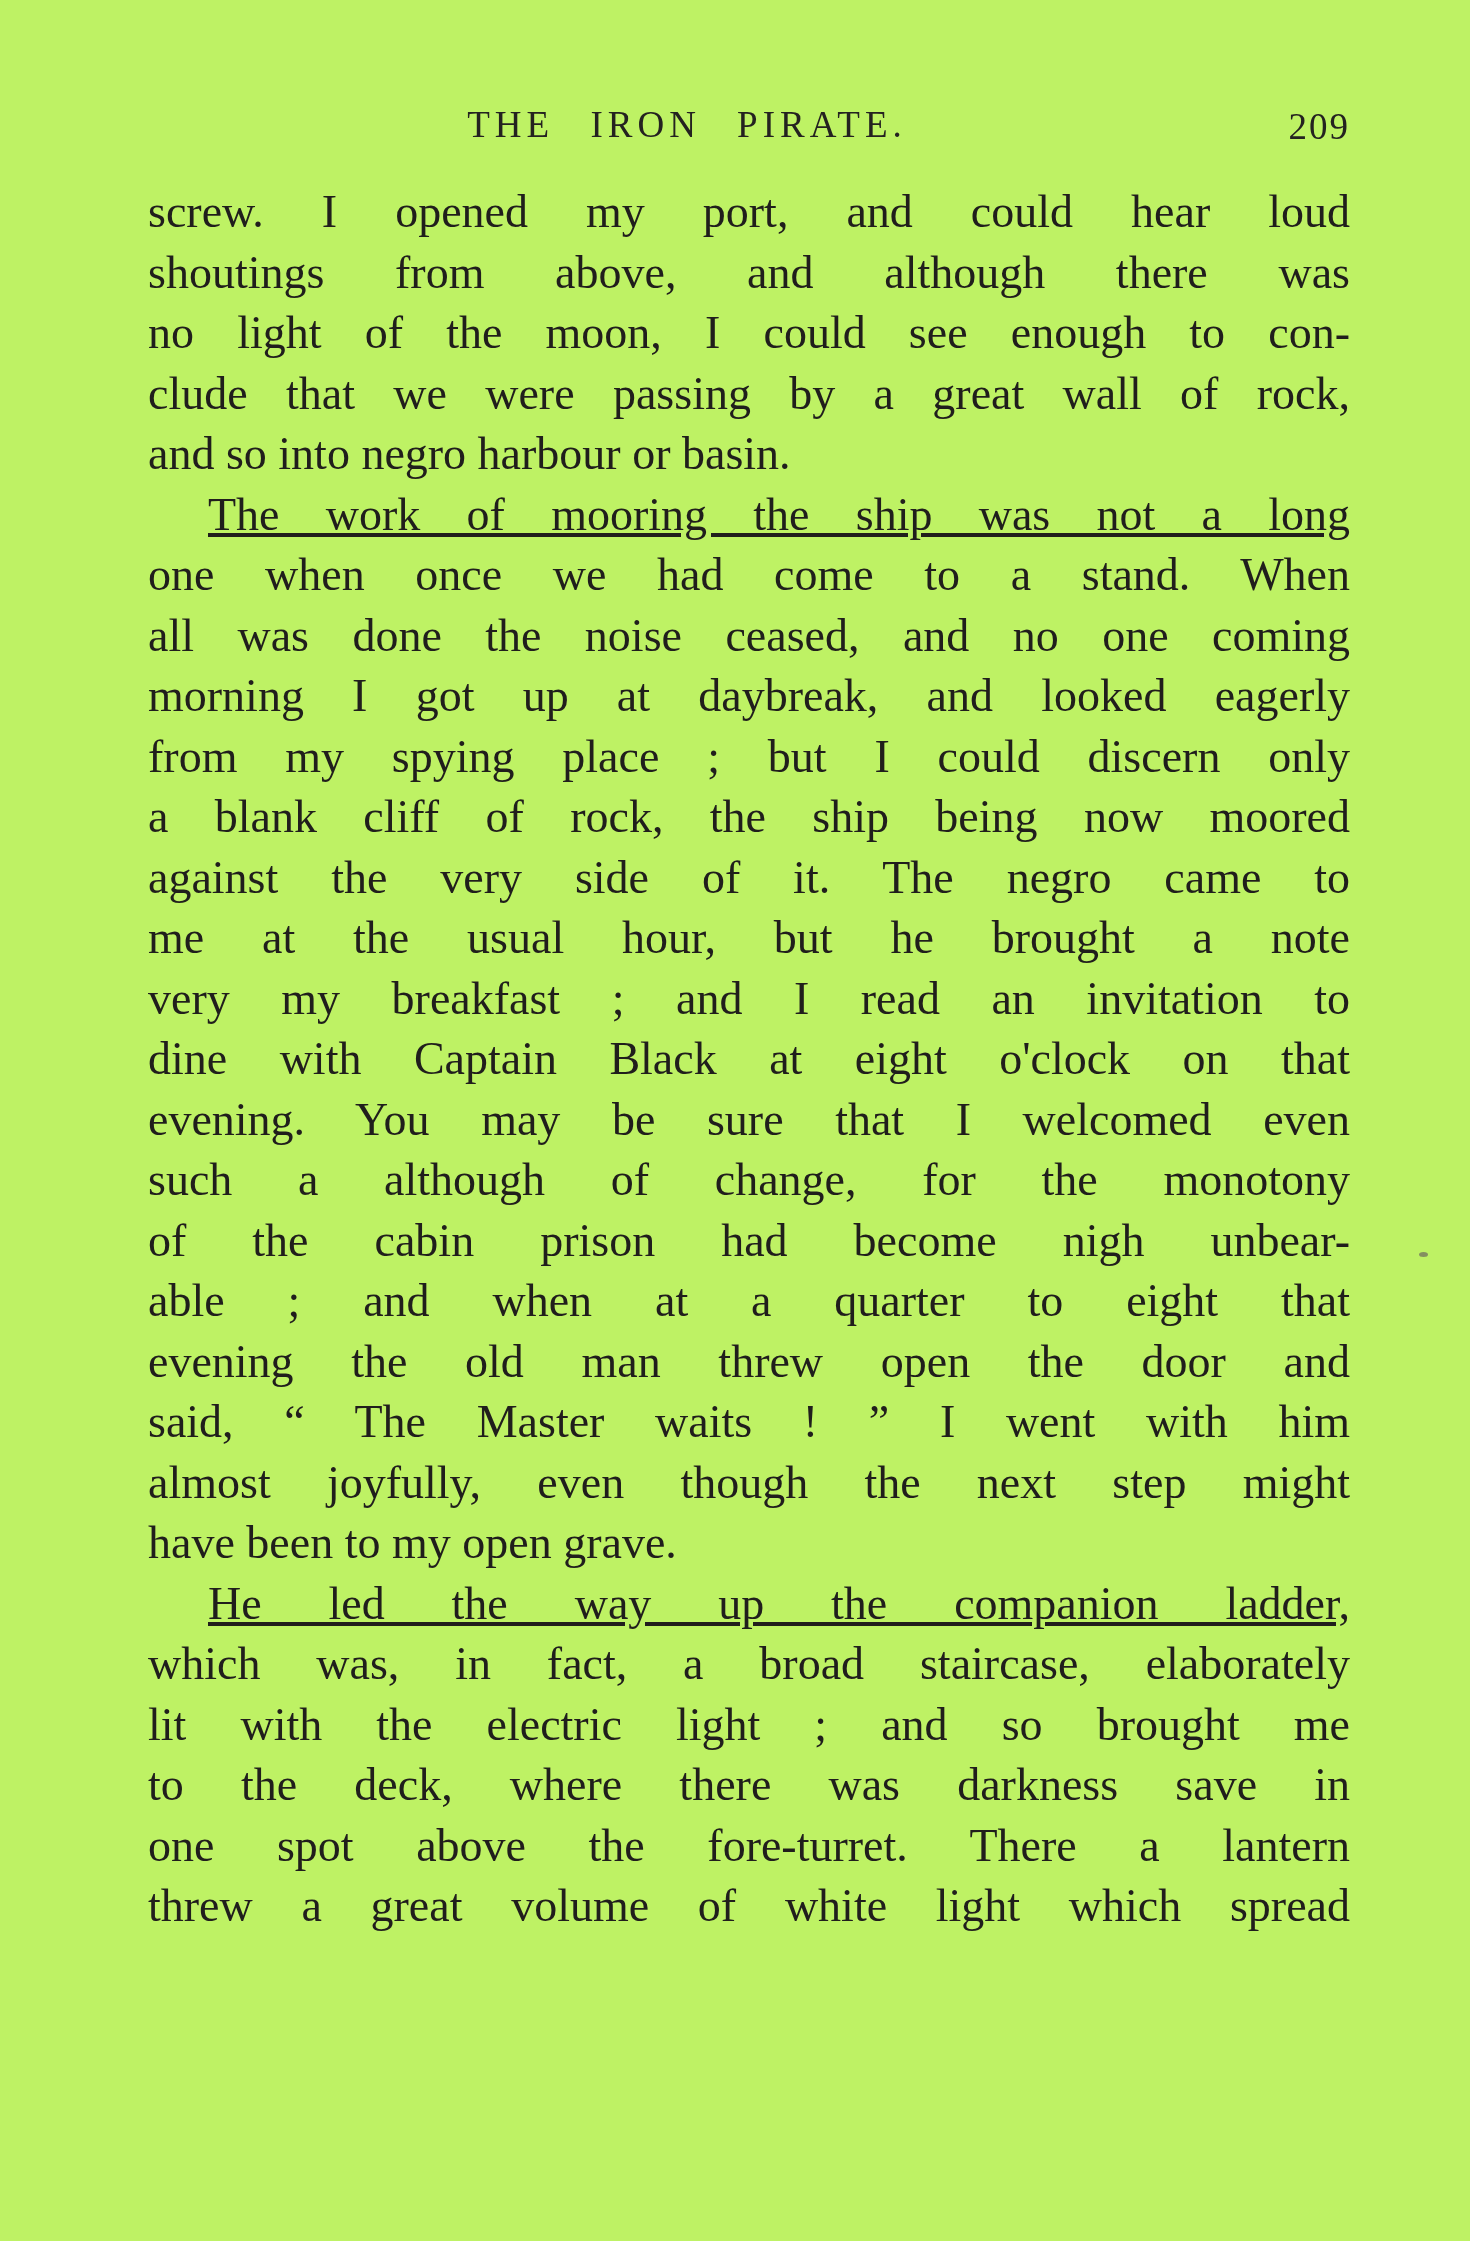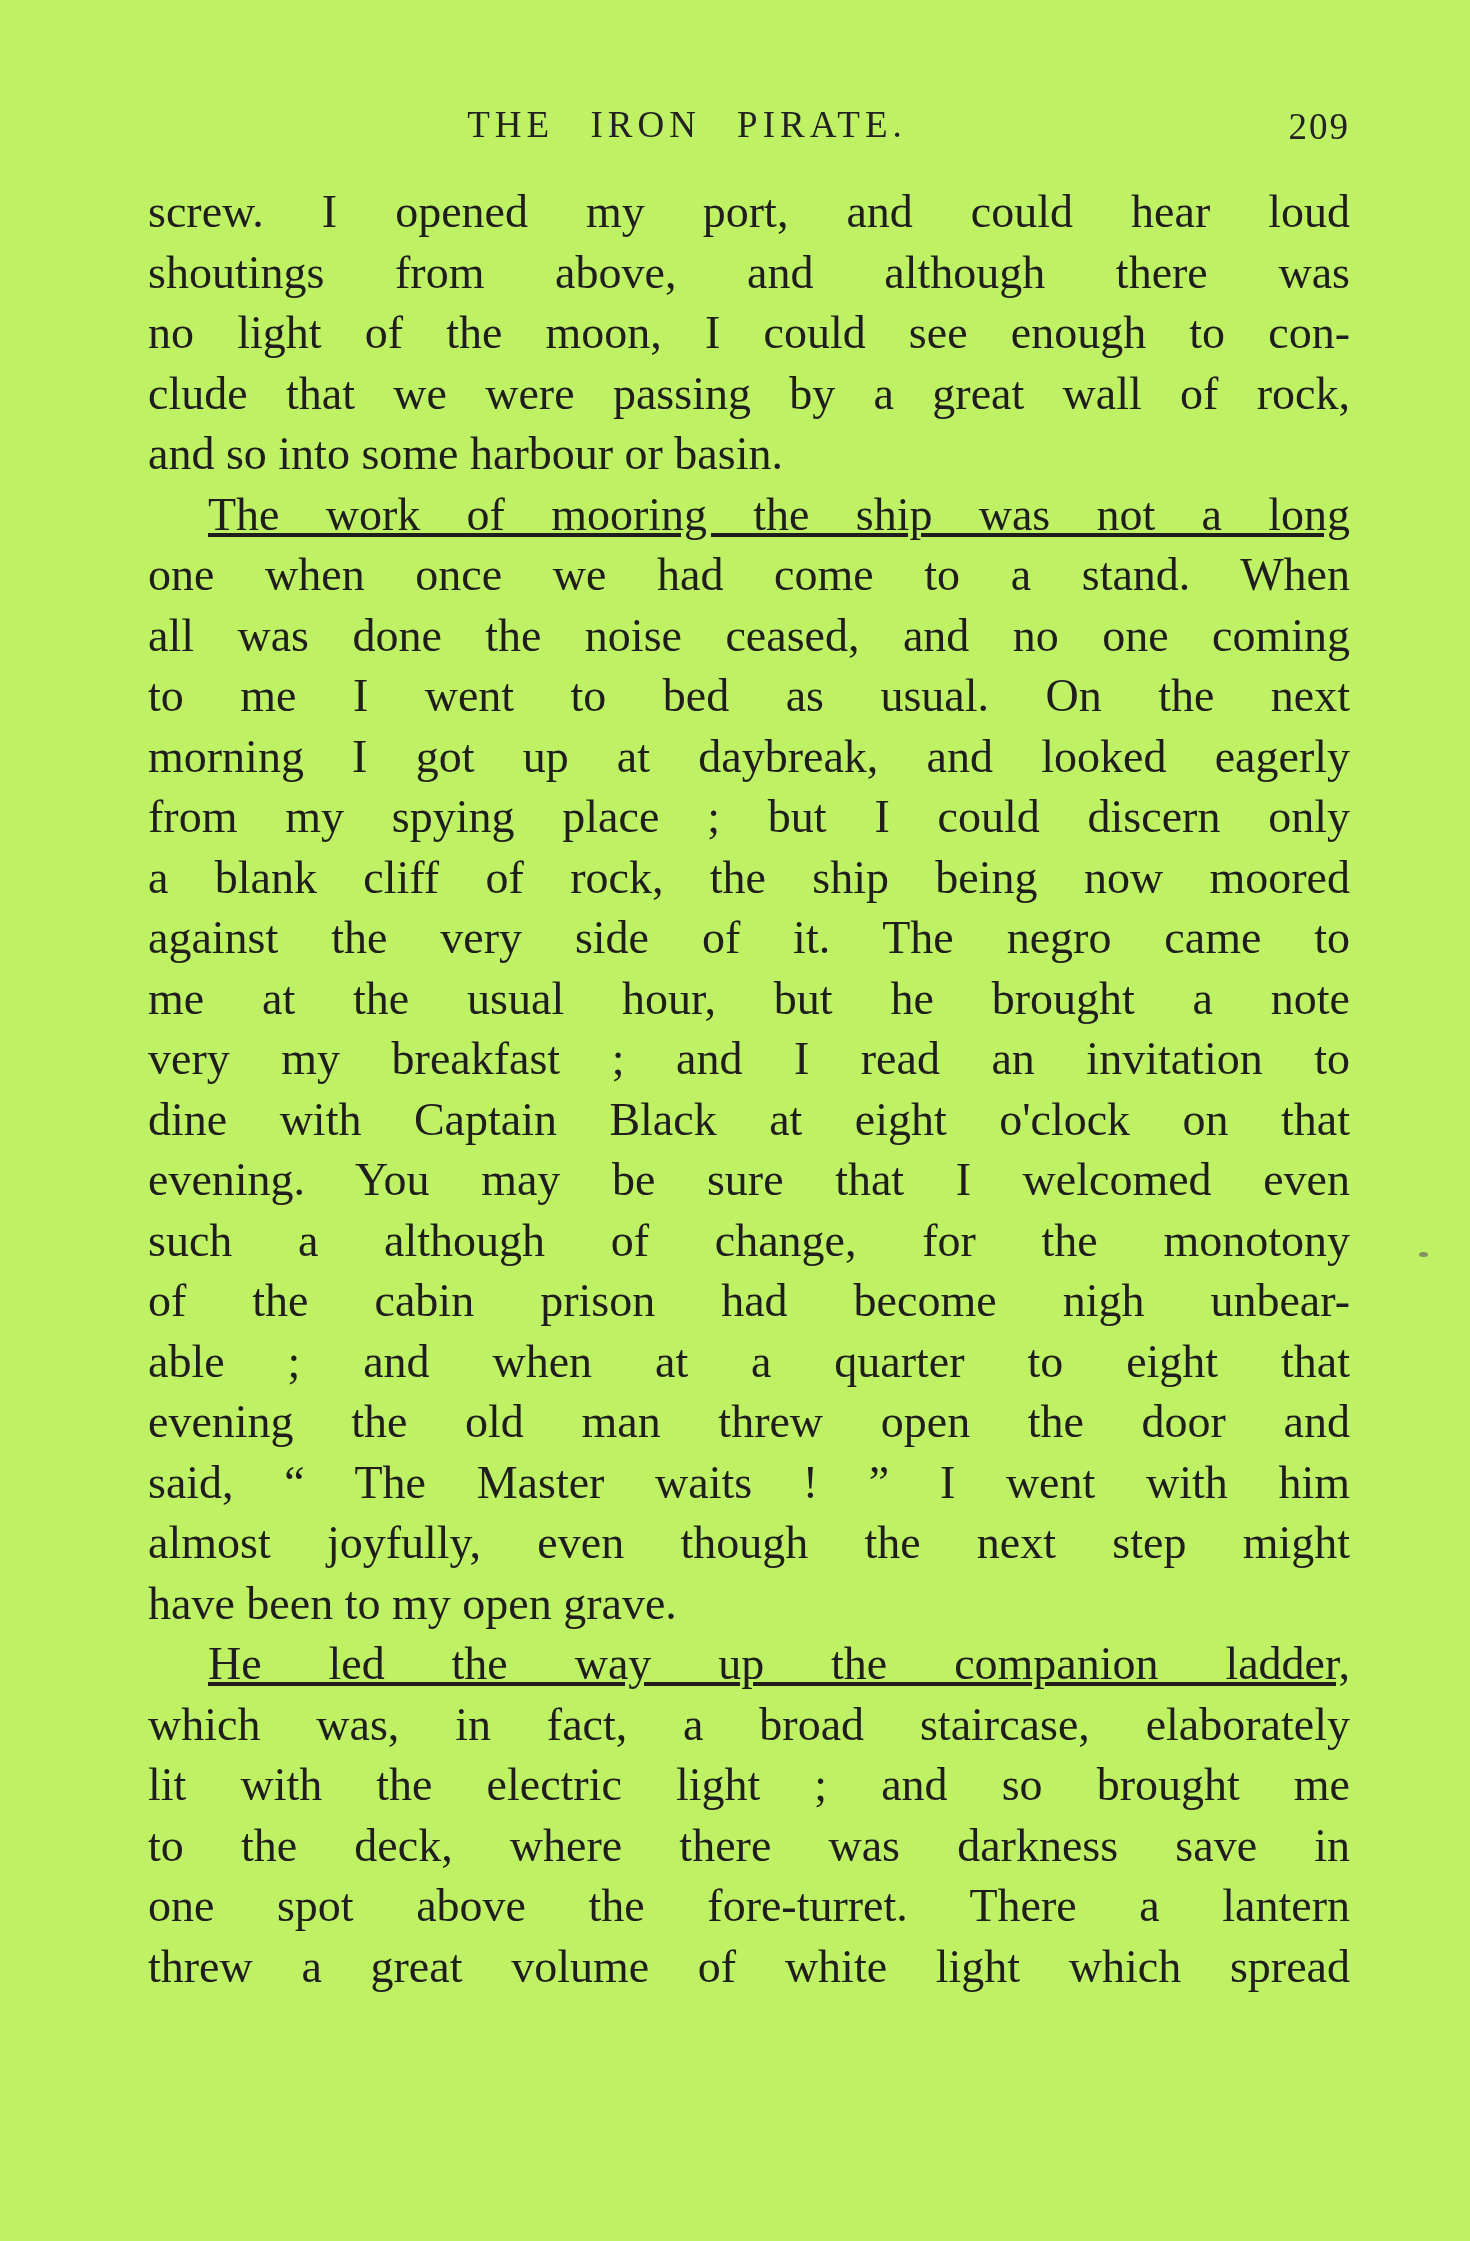--- a/index.html
+++ b/index.html
@@ -82,25 +82,24 @@
   <div class="running-head">
     <span class="running-title">THE IRON PIRATE.</span>
     <span class="folio">209</span>
   </div>
 
   <div class="text-block">
       <div class="line">screw.  I opened my port, and could hear loud</div>
       <div class="line">shoutings from above, and although there was</div>
       <div class="line">no light of the moon, I could see enough to con-</div>
       <div class="line">clude that we were passing by a great wall of rock,</div>
-      <div class="line endline">and so into some harbour or basin.</div>
+      <div class="line endline">and so into negro harbour or basin.</div>
       <div class="line indent">The work of mooring the ship was not a long</div>
       <div class="line">one when once we had come to a stand.  When</div>
       <div class="line">all was done the noise ceased, and no one coming</div>
-      <div class="line">to me I went to bed as usual.  On the next</div>
       <div class="line">morning I got up at daybreak, and looked eagerly</div>
       <div class="line">from my spying place ; but I could discern only</div>
       <div class="line">a blank cliff of rock, the ship being now moored</div>
       <div class="line">against the very side of it.  The negro came to</div>
       <div class="line">me at the usual hour, but he brought a note</div>
       <div class="line">very my breakfast ; and I read an invitation to</div>
       <div class="line">dine with Captain Black at eight o'clock on that</div>
       <div class="line">evening.  You may be sure that I welcomed even</div>
       <div class="line">such a although of change, for the monotony</div>
       <div class="line">of the cabin prison had become nigh unbear-</div>

